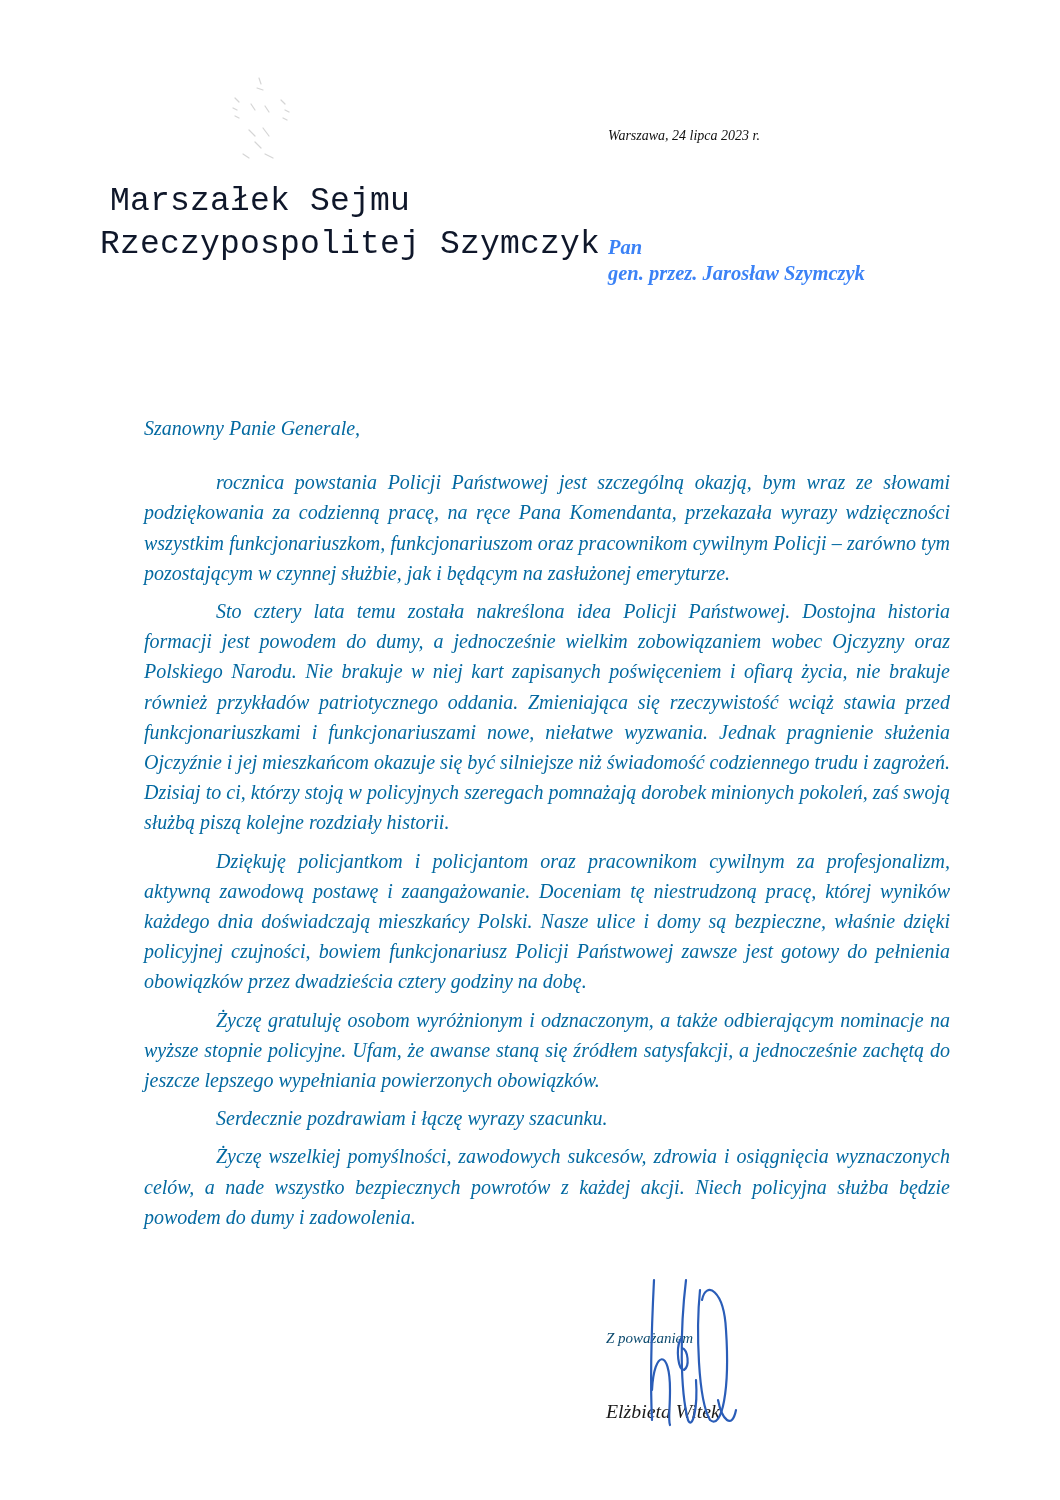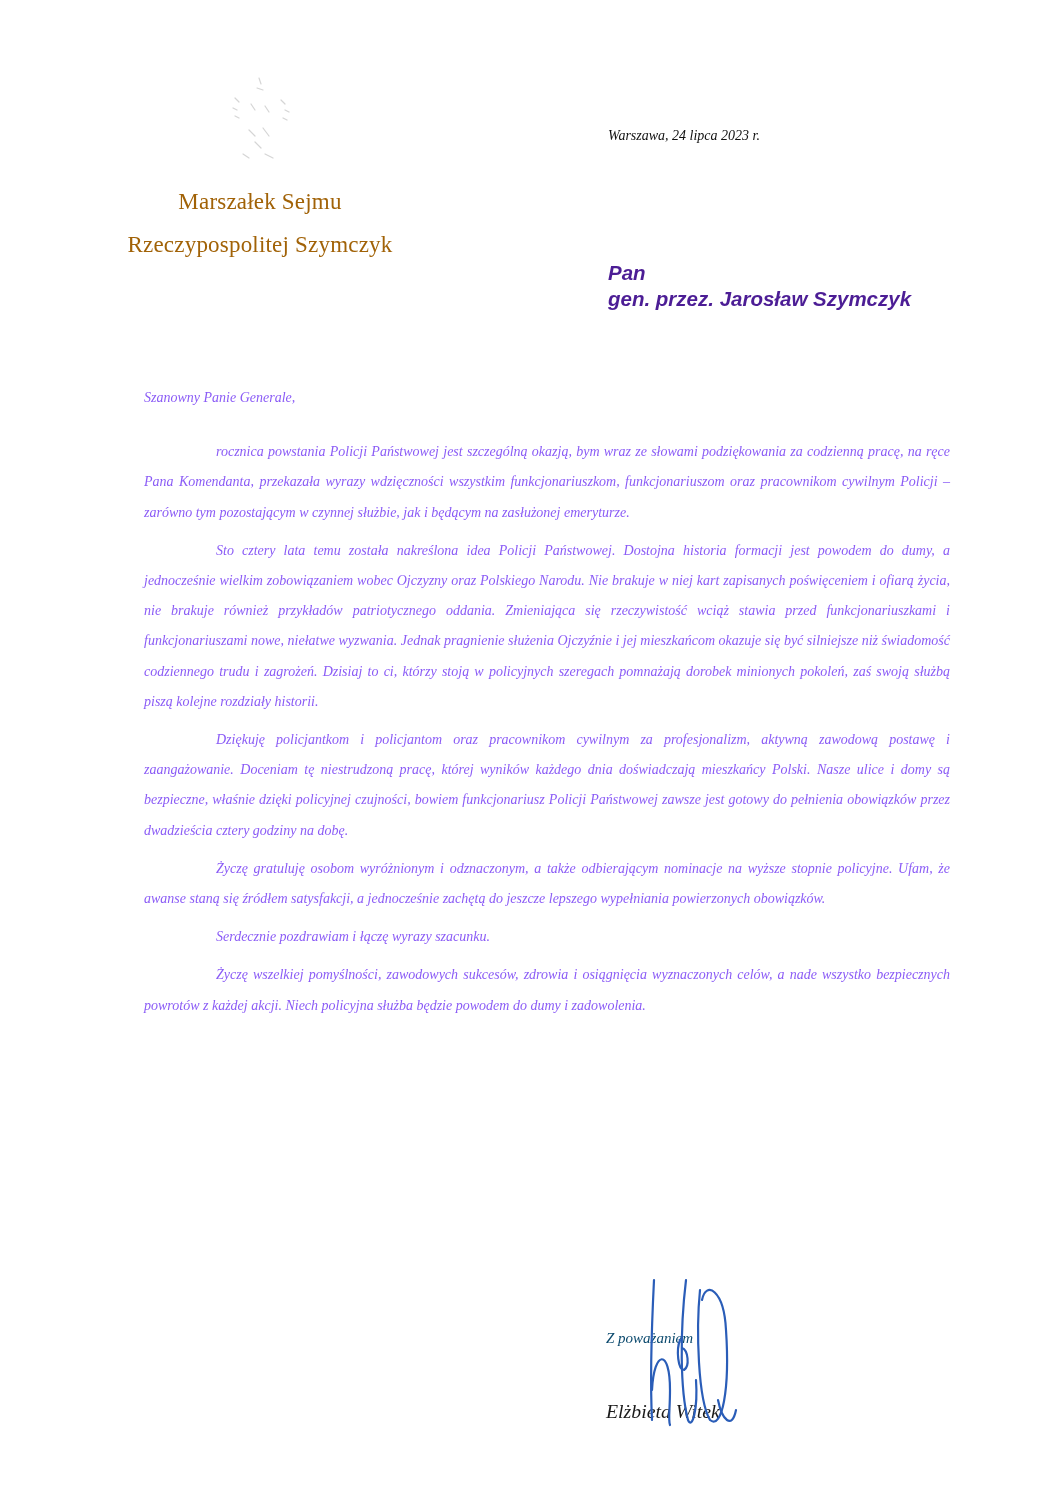--- a/index.html
+++ b/index.html
@@ -2,32 +2,32 @@
 <html><head>
   <meta charset="utf-8">
   <style>
     html, body { margin: 0; padding: 0; background: #ffffff; }
     body { width: 1060px; height: 1500px; position: relative; overflow: hidden; color: #111; }
     .page { position: absolute; left: 0; top: 0; width: 1060px; height: 1500px; background: #ffffff; }
 
     .emblem { position: absolute; left: 215px; top: 70px; width: 90px; height: 100px; opacity: 0.35; }
 
     .institution { position: absolute; left: 100px; top: 180px; width: 320px; text-align: center;
-      font-family: Liberation Serif, serif; font-size: 23px; line-height: 43px; color: #a16207; letter-spacing: 0.2px; }
+      font-family: Liberation Mono, monospace; font-size: 33px; line-height: 43px; color: #0f172a; letter-spacing: 0.2px; }
     .institution div { white-space: nowrap; }
 
     .date { position: absolute; left: 608px; top: 128px; font-family: "Liberation Serif", serif;
       font-style: italic; font-size: 14px; color: #111; white-space: nowrap; }
 
-    .recipient { position: absolute; left: 608px; top: 260px; font-family: Liberation Sans, sans-serif;
-      font-style: italic; font-weight: bold; font-size: 20.5px; line-height: 26px; color: #4c1d95; }
+    .recipient { position: absolute; left: 608px; top: 234px; font-family: Liberation Serif, serif;
+      font-style: italic; font-weight: bold; font-size: 20.5px; line-height: 26px; color: #3b82f6; }
     .recipient div { white-space: nowrap; }
 
-    .body-text { position: absolute; left: 144px; top: 383px; width: 816px;
-      font-family: "Liberation Serif", serif; font-style: italic; font-size: 14px; color: #8b5cf6;
+    .body-text { position: absolute; left: 144px; top: 413px; width: 816px;
+      font-family: "Liberation Serif", serif; font-style: italic; font-size: 20px; color: #0369a1;
       line-height: 30.2px; }
     .salutation { margin: 0 0 24px 0; }
     .para { margin: 0 10px 8px 0; text-indent: 72px; text-align: justify; }
 
     .closing { position: absolute; left: 606px; top: 1330px; font-family: "Liberation Serif", serif;
       font-style: italic; font-size: 15px; color: #0c4a6e; white-space: nowrap; text-align: center; }
     .signer { position: absolute; left: 606px; top: 1400px; font-family: "Liberation Serif", serif;
       font-style: italic; font-size: 19.8px; color: #1a1a1a; white-space: nowrap; }
 
     .signature { position: absolute; left: 640px; top: 1270px; width: 100px; height: 170px; }

